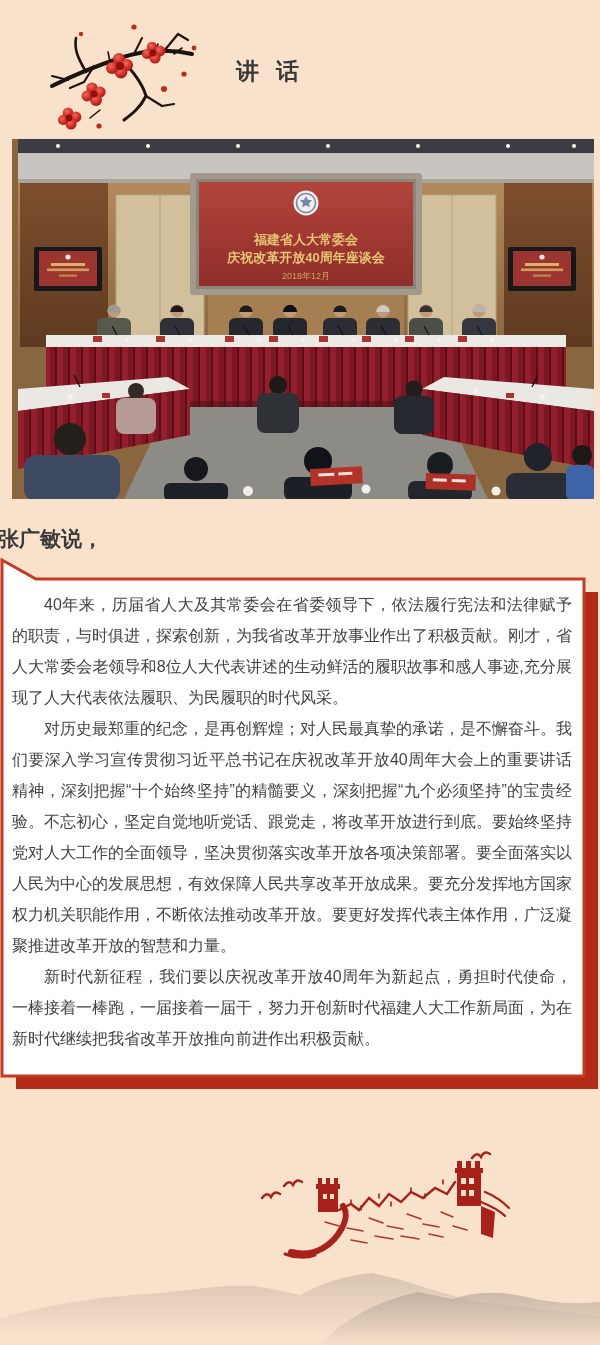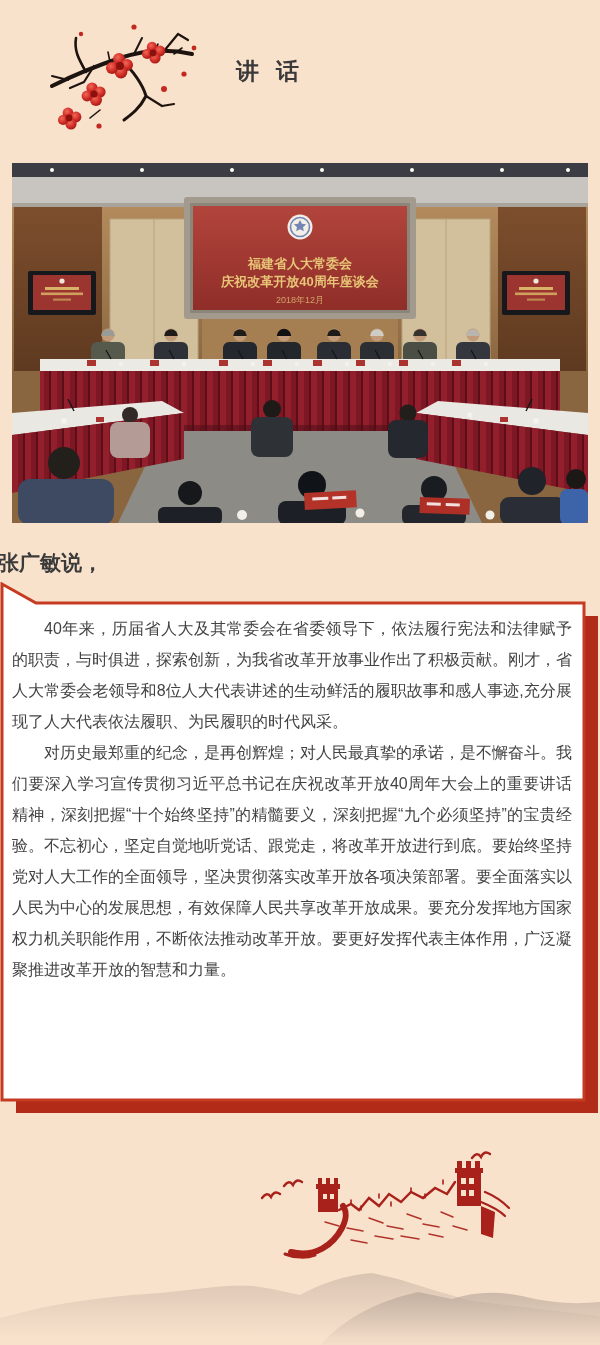--- a/index.html
+++ b/index.html
@@ -2,27 +2,27 @@
 <html><head>
 <meta charset="utf-8">
 <style>
   html,body{margin:0;padding:0;}
   body{
     width:600px;height:1345px;
     background:#f9e2cc;
     font-family:"Liberation Sans",sans-serif;
     position:relative;overflow:hidden;
   }
-  .masthead{position:relative;height:163px;}
+  .masthead{position:relative;height:139px;}
   .plum{position:absolute;left:24px;top:14px;}
   .page-title{
     position:absolute;left:236px;top:56px;margin:0;
     font-size:23px;font-weight:bold;color:#3a3a3a;letter-spacing:17px;line-height:30px;
   }
-  .photo{margin:0 0 0 12px;width:576px;height:360px;display:block;position:relative;background:#8a6640;}
+  .photo{margin:0 0 0 12px;width:576px;height:360px;display:block;position:relative;background:#8a6640;padding-left:6px;}
   .photo svg{display:block;}
   .speaker{
     margin:27px 0 0 -2px;font-size:21px;font-weight:bold;color:#3a3a3a;line-height:26px;
   }
   .quote-wrap{position:relative;width:600px;height:532px;margin-top:6px;}
   .quote-bg{position:absolute;left:0;top:0;}
   .quote-text{
     position:absolute;left:12px;top:31px;width:560px;
     font-size:16px;line-height:31px;color:#434343;text-align:justify;
   }
@@ -341,20 +341,21 @@
   <div class="speaker">张广敏说，</div>
 
   <section class="quote-wrap">
     <svg class="quote-bg" width="600" height="532" viewBox="0 0 600 532">
       <polygon points="16,15 50,34 598,34 598,531 16,531" fill="#b22b18"></polygon>
       <polygon points="2,2 36,21 584,21 584,518 2,518" fill="#ffffff" stroke="#c63a22" stroke-width="3"></polygon>
     </svg>
     <div class="quote-text">
       <p>40年来，历届省人大及其常委会在省委领导下，依法履行宪法和法律赋予的职责，与时俱进，探索创新，为我省改革开放事业作出了积极贡献。刚才，省人大常委会老领导和8位人大代表讲述的生动鲜活的履职故事和感人事迹,充分展现了人大代表依法履职、为民履职的时代风采。</p>
       <p>对历史最郑重的纪念，是再创辉煌；对人民最真挚的承诺，是不懈奋斗。我们要深入学习宣传贯彻习近平总书记在庆祝改革开放40周年大会上的重要讲话精神，深刻把握“十个始终坚持”的精髓要义，深刻把握“九个必须坚持”的宝贵经验。不忘初心，坚定自觉地听党话、跟党走，将改革开放进行到底。要始终坚持党对人大工作的全面领导，坚决贯彻落实改革开放各项决策部署。要全面落实以人民为中心的发展思想，有效保障人民共享改革开放成果。要充分发挥地方国家权力机关职能作用，不断依法推动改革开放。要更好发挥代表主体作用，广泛凝聚推进改革开放的智慧和力量。</p>
+      <p>新时代新征程，我们要以庆祝改革开放40周年为新起点，勇担时代使命，一棒接着一棒跑，一届接着一届干，努力开创新时代福建人大工作新局面，为在新时代继续把我省改革开放推向前进作出积极贡献。</p>
     </div>
   </section>
 
   <svg class="greatwall" width="260" height="118" viewBox="0 0 260 118">
     <g fill="none" stroke="#a8211a" stroke-linecap="round">
       <path d="M36,104 C60,110 78,97 87,80 C92,70 92,64 88,58" stroke-width="6"></path>
       <path d="M30,106 C40,110 52,110 60,107" stroke-width="3"></path>
       <path d="M84,62 L96,56 L104,62 L114,50 L124,58 L134,46 L146,54 L156,44 L168,50 L180,40 L192,46 L200,34" stroke-width="2.4"></path>
       <path d="M96,56 l0,-4 m10,10 l0,-4 m18,-8 l0,-4 m12,12 l0,-4 m20,-10 l0,-4 m14,10 l0,-4 m18,-10 l0,-4" stroke-width="1.6"></path>
       <path d="M226,54 C236,58 244,62 250,68 M230,44 C240,48 248,54 254,60" stroke-width="2.2"></path>

